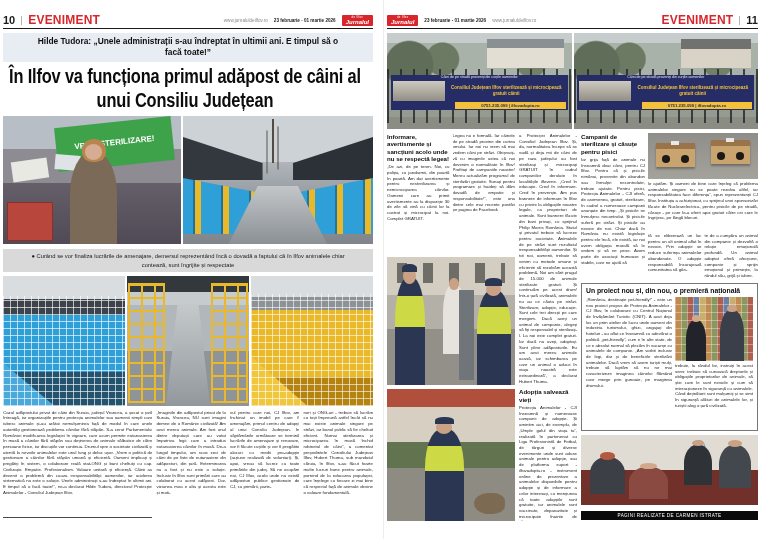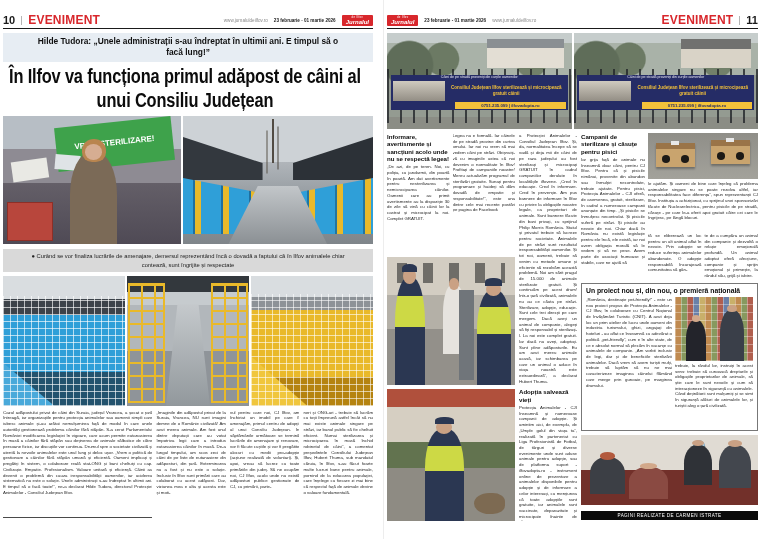--- a/index.html
+++ b/index.html
@@ -165,21 +165,21 @@
       <div class="ph-group">
         <span class="site">www.jurnaluldeilfov.ro</span>
         <span class="date">23 februarie - 01 martie 2026</span>
         <span class="logo">
             <small>de Ilfov</small>
             <b>Jurnalul</b>
           </span>
       </div>
     </header>
 
-    <div class="kicker">Hilde Tudora: „Unele administrații s-au îndreptat în ultimii ani. E timpul să o facă lung!”</div>
+    <div class="kicker">Hilde Tudora: „Unele administrații s-au îndreptat în ultimii ani. E timpul să o facă toate!”</div>
     <h1 class="headline">În Ilfov va funcționa primul adăpost de câini al unui Consiliu Județean</h1>
 
     <div class="prow prow1">
       <div class="photo protest">
         <div class="banner-green">VREM STERILIZARE!</div>
         <div class="sign1"></div>
         <div class="sign2"></div>
         <div class="sign-red"></div>
         <div class="fig-speaker"></div>
       </div>

